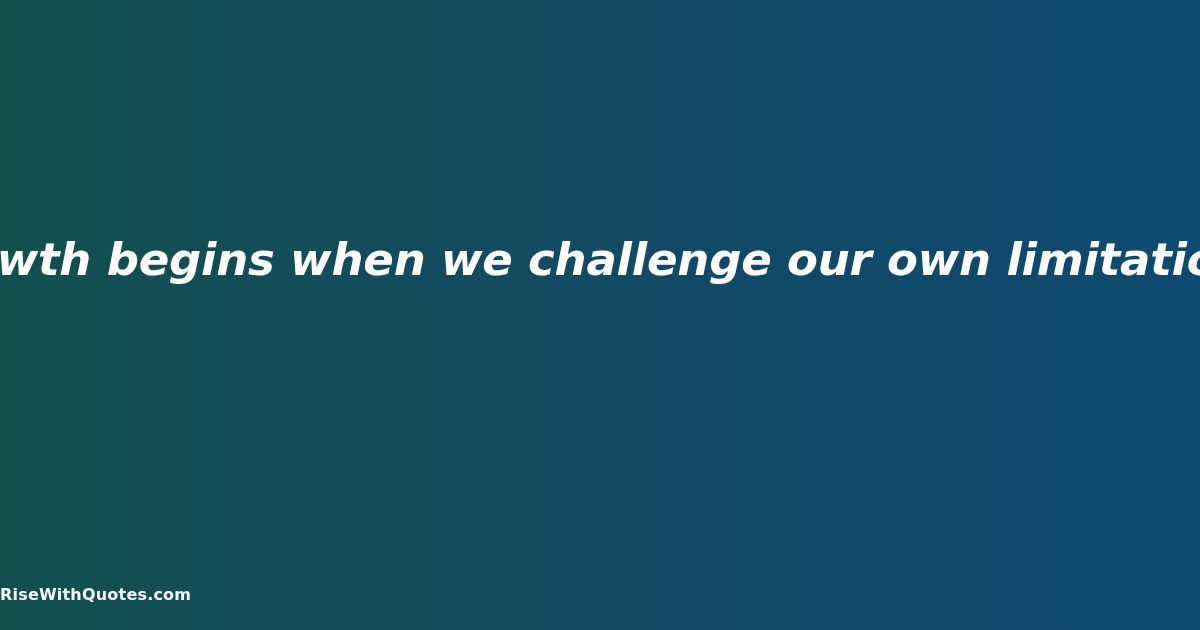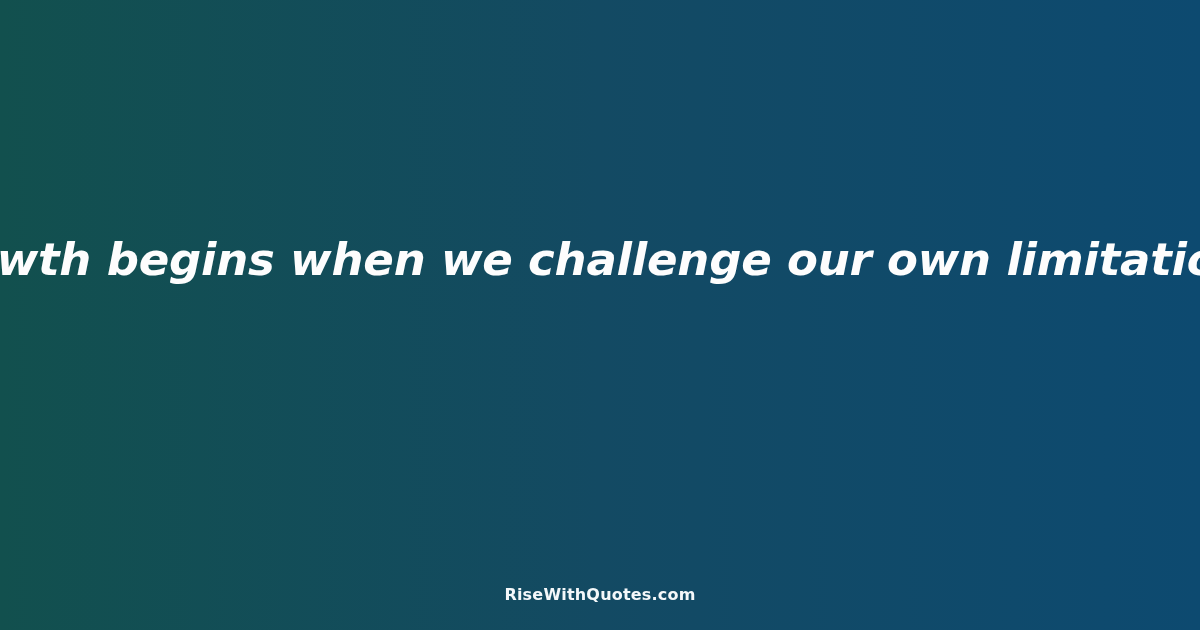--- a/index.html
+++ b/index.html
@@ -51,21 +51,21 @@
     text-align: center;
     white-space: nowrap;
   }
 
   #site-credit {
     position: absolute;
     left: 0;
     right: 0;
     bottom: 26px;
     margin: 0;
-    text-align: center;
+    text-align: left;
     font-family: "DejaVu Sans", "Liberation Sans", sans-serif;
     font-style: normal;
     font-weight: bold;
     font-size: 16px;
     letter-spacing: 0.2px;
     color: #F4F8FA;
   }
 </style>
 </head>
 <body>

